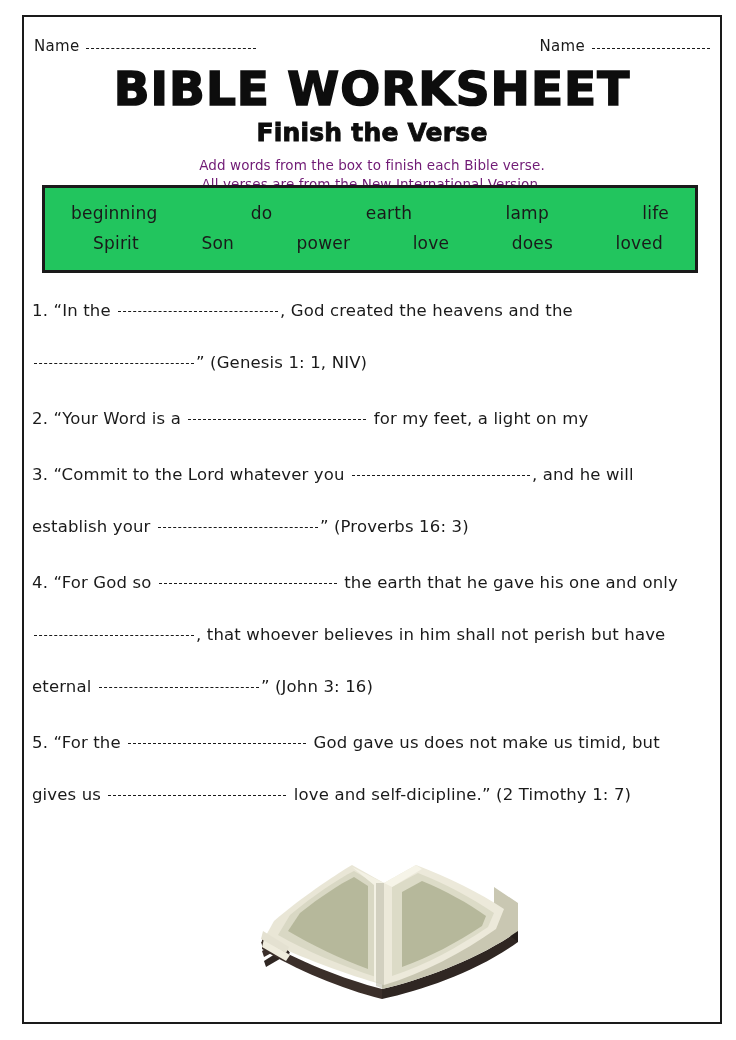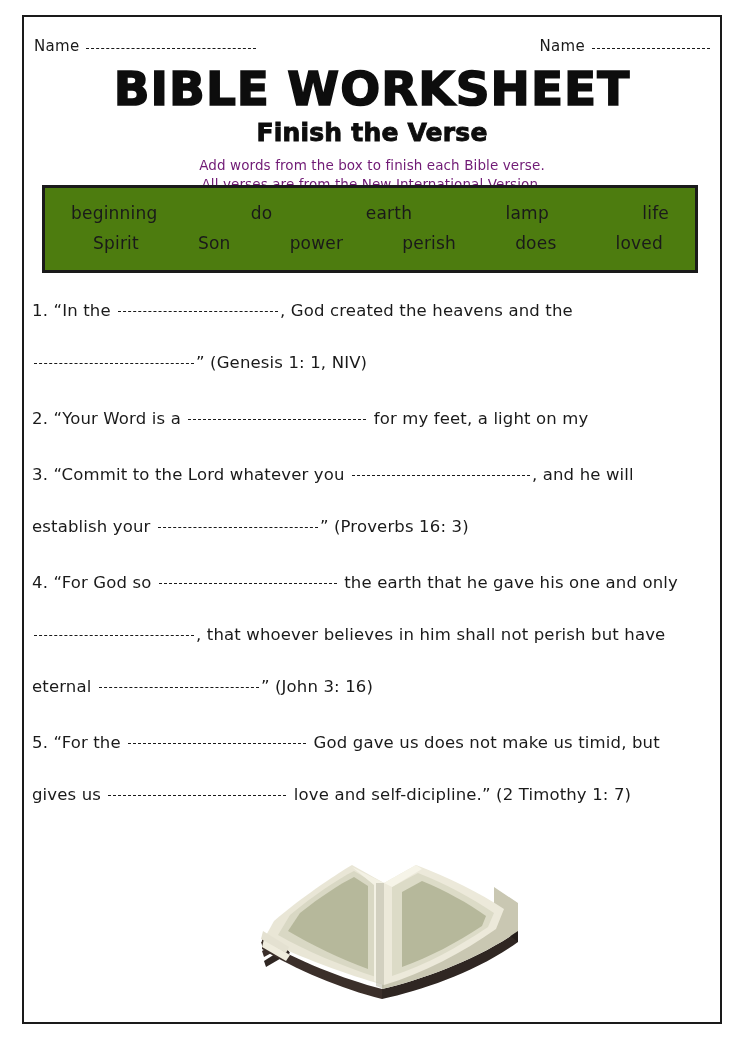--- a/index.html
+++ b/index.html
@@ -105,21 +105,21 @@
   }
 
   
   .word-bank {
     position: absolute;
     left: 18px;
     top: 168px;
     width: 656px;
     height: 88px;
     border: 3px solid #1a1a1a;
-    background: #4d7c0f;
+    background: #22c55e;
     display: flex;
     flex-direction: column;
     justify-content: center;
     padding: 4px 26px 6px 26px;
   }
   .word-row {
     display: flex;
     justify-content: space-between;
     align-items: baseline;
     font-family: "DejaVu Sans", sans-serif;
@@ -200,21 +200,21 @@
           <span class="word">beginning</span>
           <span class="word">do</span>
           <span class="word">earth</span>
           <span class="word">lamp</span>
           <span class="word">life</span>
         </div>
       <div class="word-row row-2">
           <span class="word">Spirit</span>
           <span class="word">Son</span>
           <span class="word">power</span>
-          <span class="word">perish</span>
+          <span class="word">love</span>
           <span class="word">does</span>
           <span class="word">loved</span>
         </div>
     </div>
 
     <div class="questions">
         <div class="question">
           <div class="q-line"><span>1. “In the </span><span class="blank b-md"></span><span>, God created the heavens and the</span></div>
           <div class="q-line"><span class="blank b-md"></span><span>” (Genesis 1: 1, NIV)</span></div>
         </div>

